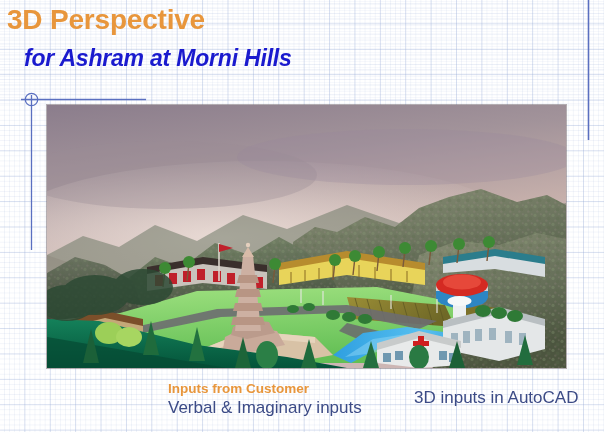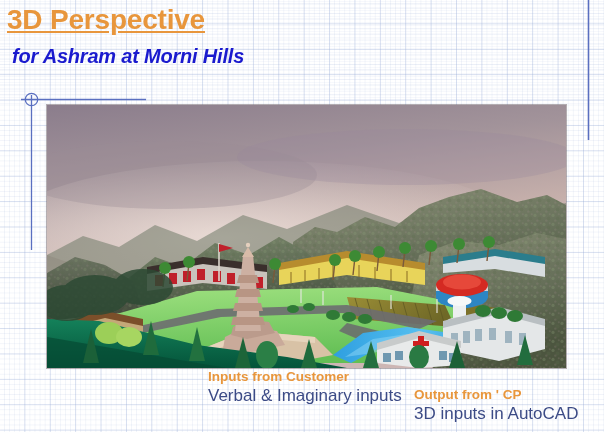--- a/index.html
+++ b/index.html
@@ -34,25 +34,24 @@
     pointer-events:none;
   }
 
   
   #title{
     position:absolute;left:7px;top:4px;
     font-size:28px;font-weight:bold;
     color:#E8963C;
     letter-spacing:-0.2px;
     white-space:nowrap;
-    text-decoration:underline;
   }
   #subtitle{
-    position:absolute;left:12px;top:45px;
-    font-size:20px;font-weight:bold;font-style:italic;
+    position:absolute;left:24px;top:45px;
+    font-size:23px;font-weight:bold;font-style:italic;
     color:#1A1ACE;
     letter-spacing:-0.2px;
     white-space:nowrap;
     text-align:center;
   }
 
   
   #cad-marker{position:absolute;left:0;top:0;width:604px;height:432px;pointer-events:none;}
 
   
@@ -67,21 +66,21 @@
   
   .cap{position:absolute;}
   .cap .h{
     font-size:13.5px;font-weight:bold;color:#E8963C;white-space:nowrap;
     line-height:16px;
   }
   .cap .s{
     font-size:17px;color:#3C4B86;white-space:nowrap;
     line-height:17px;margin-top:2px;
   }
-  #cap-left{left:168px;top:369px;margin-left:40px;}
+  #cap-left{left:168px;top:381px;}
   #cap-right{left:414px;top:387px;}
 </style>
 </head>
 <body>
 
 <div id="slide">
 
   <div id="paper-wash"></div>
 
   <svg id="cad-marker" viewBox="0 0 604 432" width="604" height="432">
@@ -374,17 +373,16 @@
       </g>
     </svg>
   </div>
 
   <div class="cap" id="cap-left">
     <div class="h">Inputs from Customer</div>
     <div class="s">Verbal &amp; Imaginary inputs</div>
   </div>
 
   <div class="cap" id="cap-right">
-    <div class="h">Output from ' CP</div>
     <div class="s">3D inputs in AutoCAD</div>
   </div>
 
 </div>
 
 </body></html>

